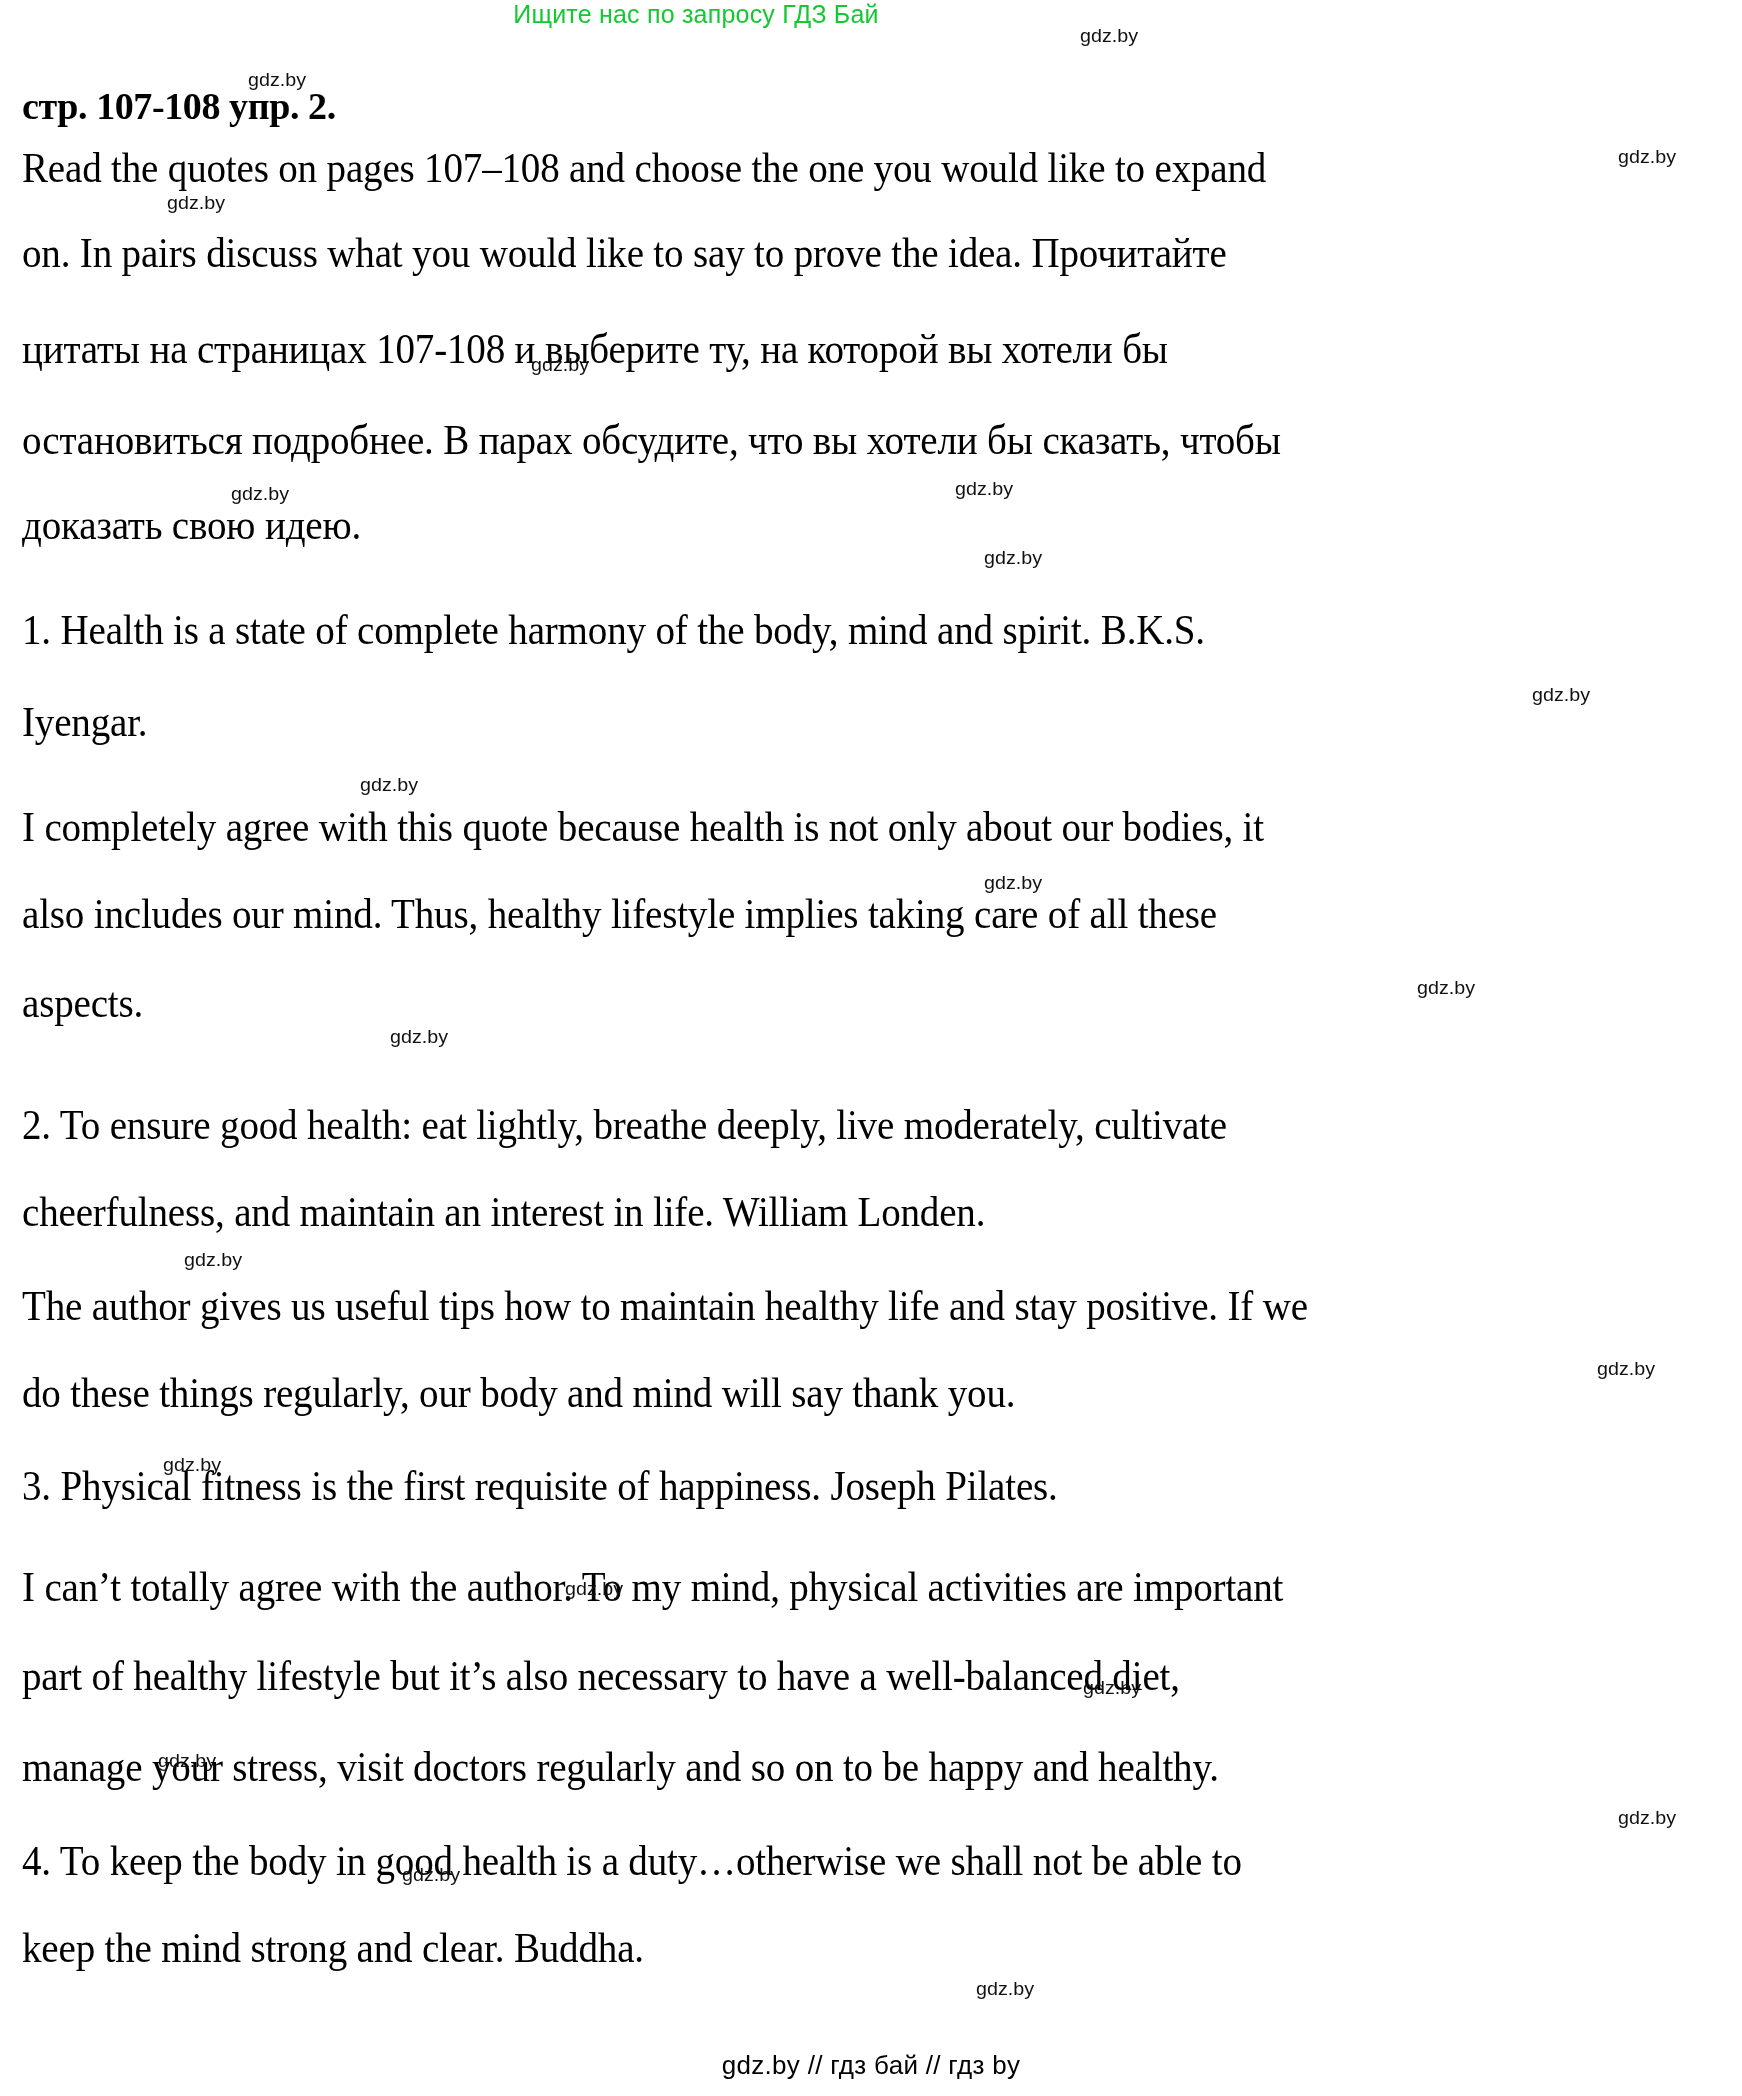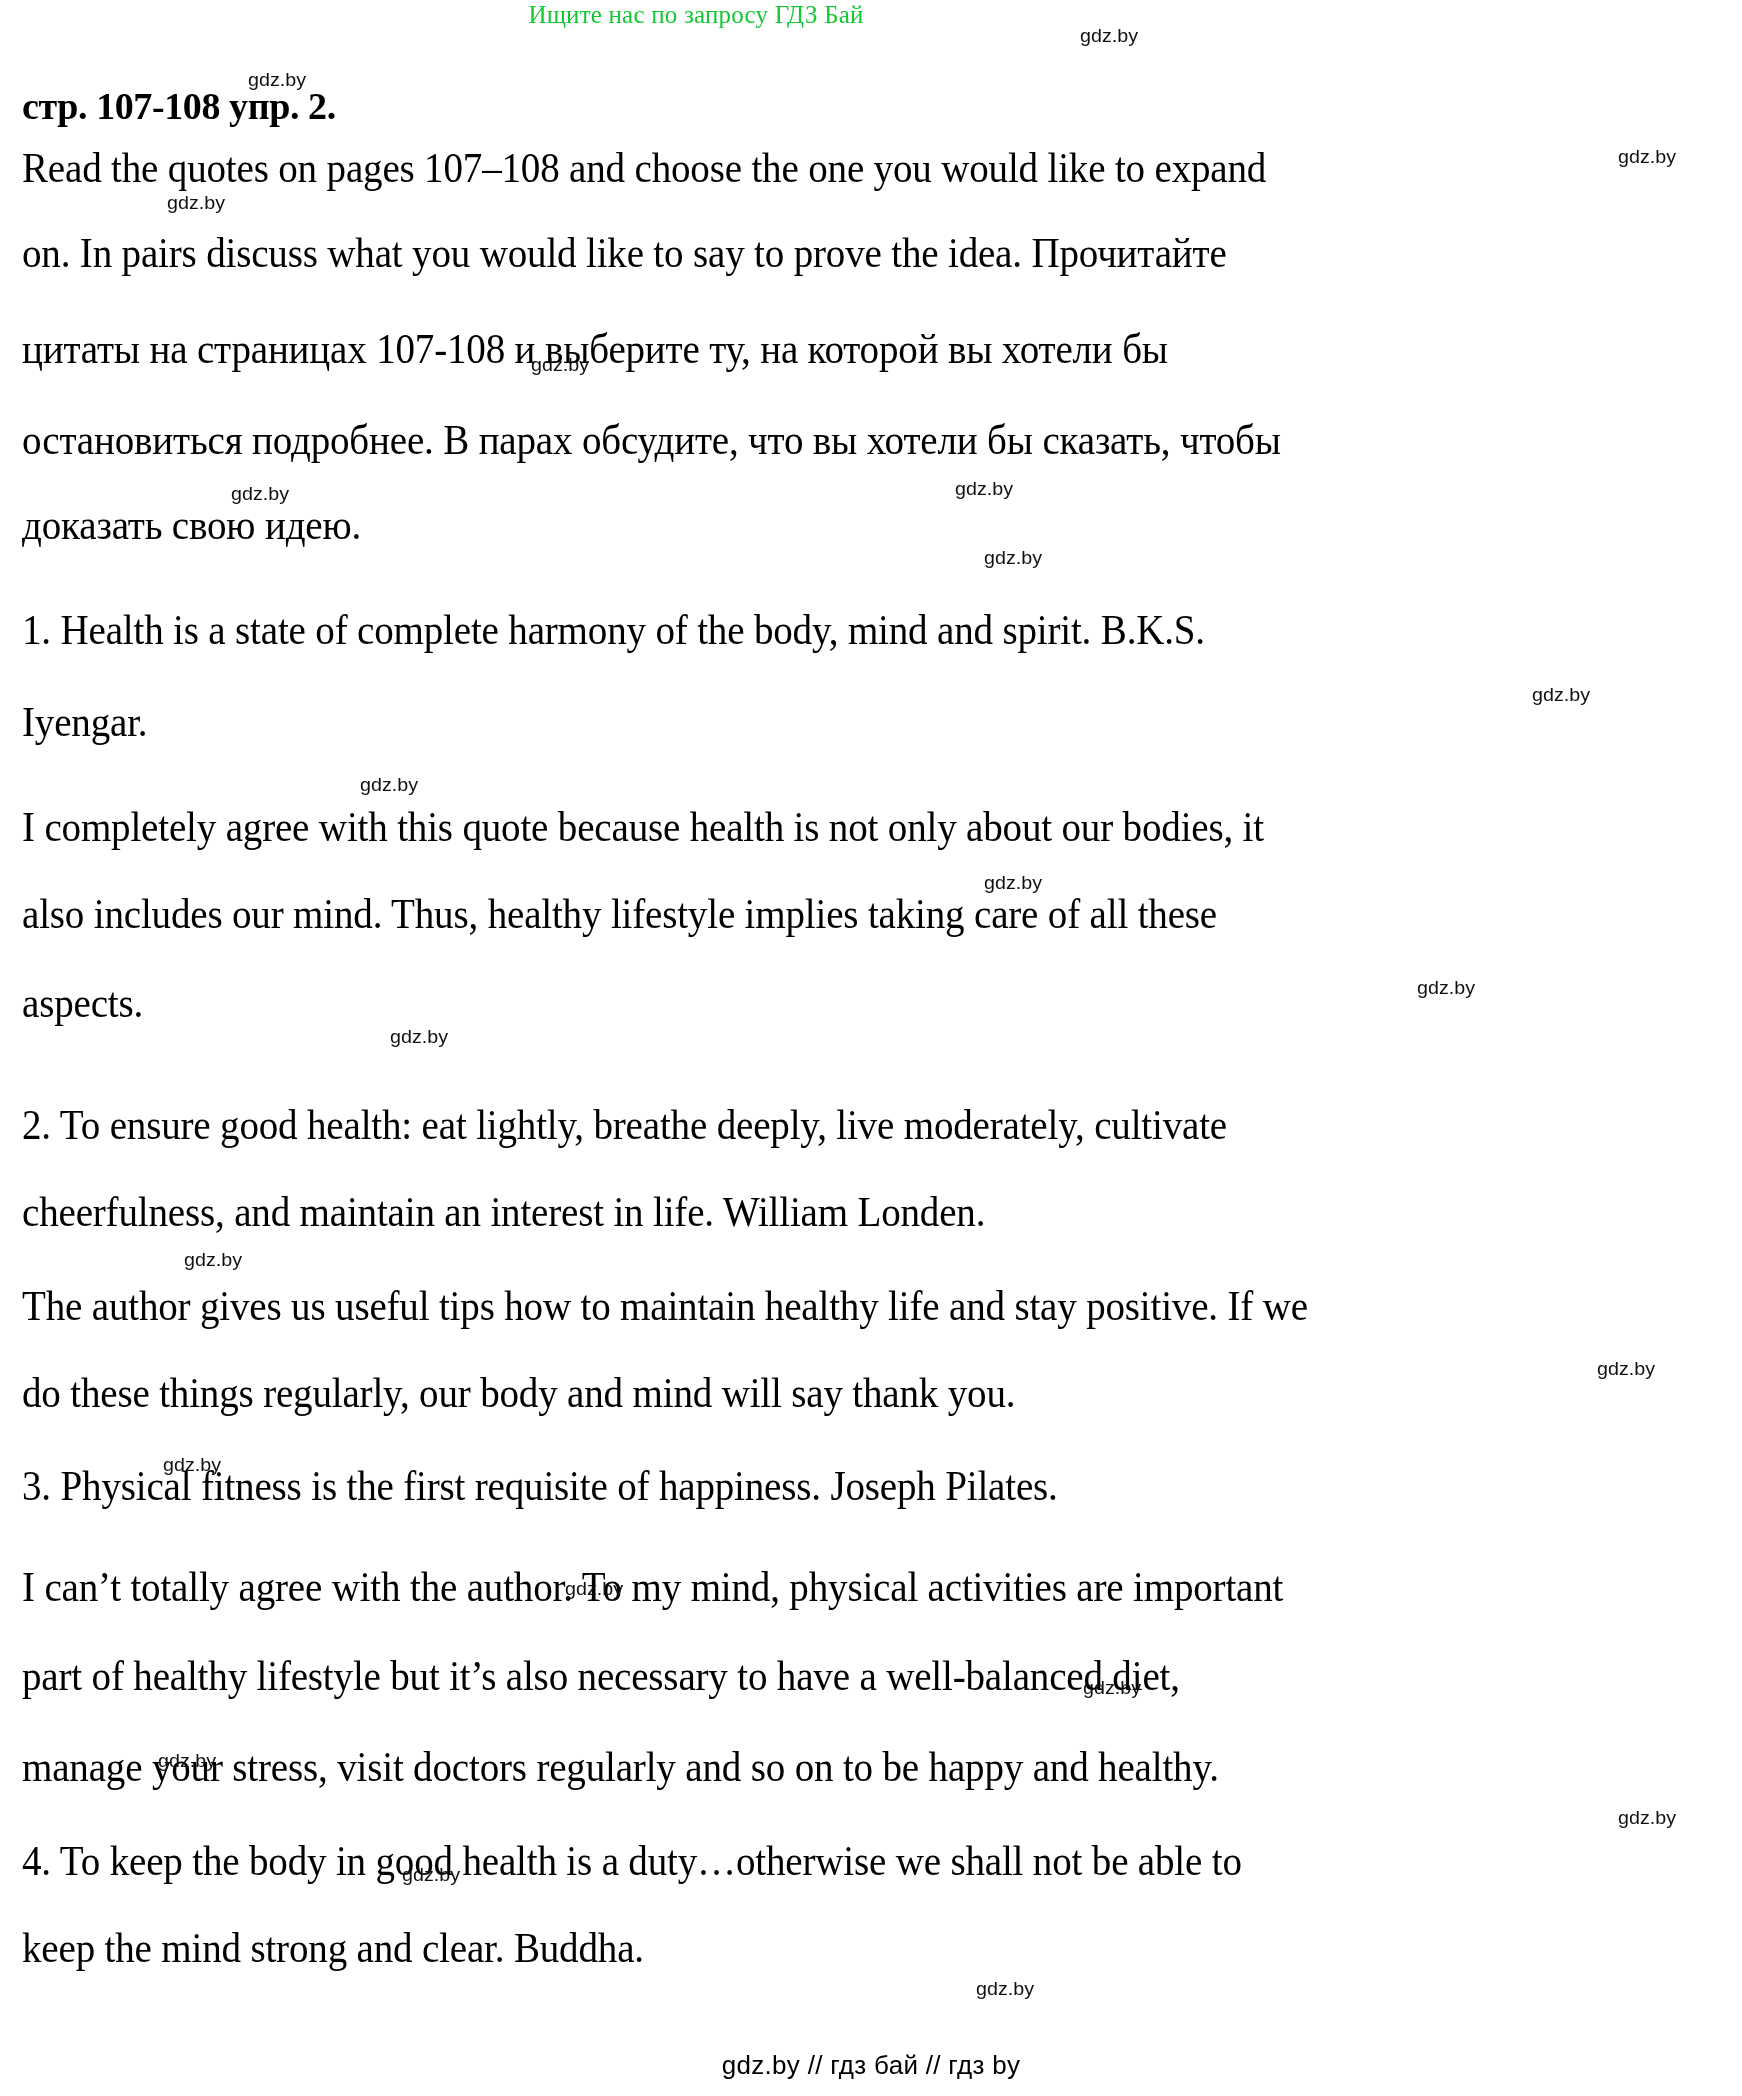--- a/index.html
+++ b/index.html
@@ -16,21 +16,21 @@
     color: #000000;
   }
 
   
   .promo-banner {
     position: absolute;
     top: 0px;
     left: 0;
     width: 1392px;
     text-align: center;
-    font-family: Liberation Serif, serif;
+    font-family: Liberation Sans, sans-serif;
     font-size: 25px;
     line-height: 29px;
     color: #14c832;
     letter-spacing: 0.2px;
     white-space: nowrap;
   }
 
   
   .page-title {
     position: absolute;

